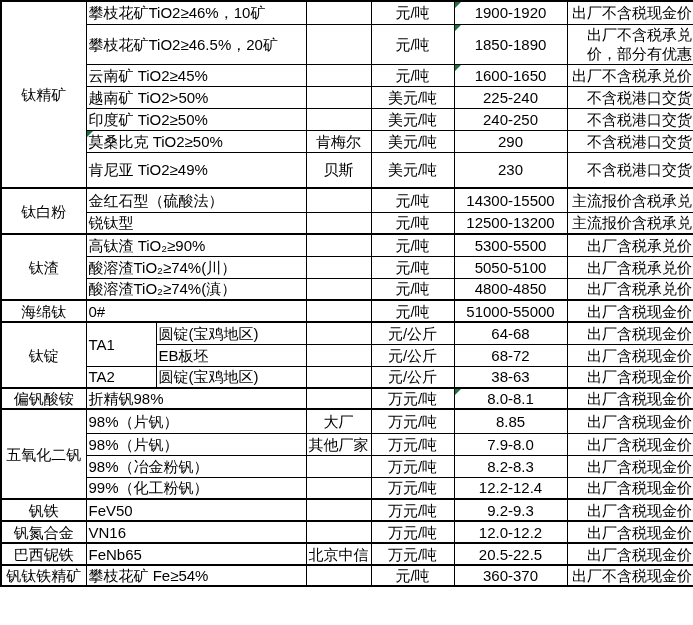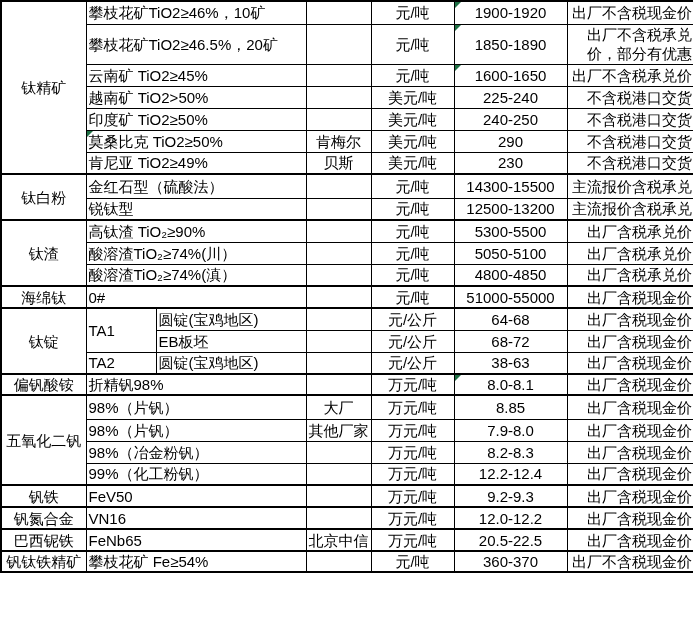--- a/index.html
+++ b/index.html
@@ -95,21 +95,21 @@
           <td class="price"><span>240-250</span></td>
           <td class="note"><span>不含税港口交货</span></td>
         </tr>
         <tr style="height: 22px; padding-left: 32px;">
           <td class="prod" colspan="2"><span>莫桑比克 TiO2≥50%</span><span class="marker"></span></td>
           <td class="sup"><span>肯梅尔</span></td>
           <td class="unit"><span>美元/吨</span></td>
           <td class="price"><span>290</span></td>
           <td class="note"><span>不含税港口交货</span></td>
         </tr>
-        <tr style="height: 22px;">
+        <tr style="height: 36px;">
           <td class="prod" colspan="2"><span>肯尼亚 TiO2≥49%</span></td>
           <td class="sup"><span>贝斯</span></td>
           <td class="unit"><span>美元/吨</span></td>
           <td class="price"><span>230</span></td>
           <td class="note"><span>不含税港口交货</span></td>
         </tr>
         <tr class="group" style="height: 24px;">
           <td class="cat" rowspan="2"><span>钛白粉</span></td>
           <td class="prod" colspan="2"><span>金红石型（硫酸法）</span></td>
           <td class="sup"><span></span></td>

